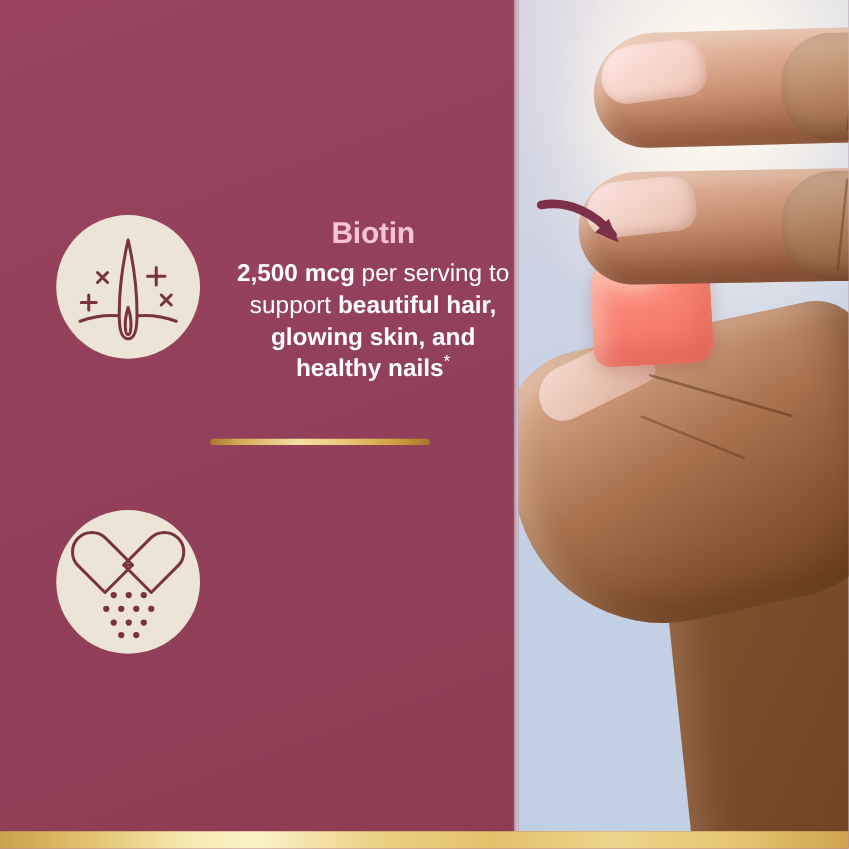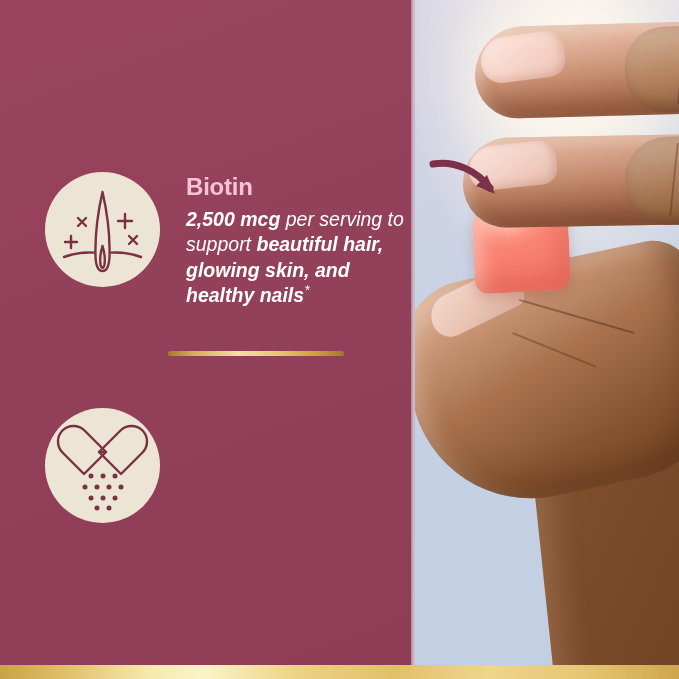--- a/index.html
+++ b/index.html
@@ -145,37 +145,37 @@
     border-radius:90px 20px 0 0;
     background:linear-gradient(120deg,#8a5a37 0%,#7c4c2b 40%,#6d3f20 100%);
     box-shadow:inset 14px 10px 30px rgba(255,220,190,.18);
     transform:rotate(-6deg);
   }
 
   
   .arrow{position:absolute;left:14px;top:155px;width:80px;height:62px;}
 
   
-  .block{position:absolute;display:flex;align-items:flex-start;}
+  .block{position:absolute;display:flex;align-items:flex-start;text-align:center;}
   .icon-circle{
     width:115px;height:115px;border-radius:50%;
     background:#ece4d4;flex:0 0 115px;
   }
   .block-text{margin-left:26px;padding-top:2px;}
 
   .b-head{
     color:#f7c3d6;
     font-size:24px;font-weight:bold;
     letter-spacing:-.2px;line-height:1.12;
     margin:0 0 6px 0;
   }
   .b-body{
     color:#ffffff;
     font-size:19.5px;line-height:1.3;
-    margin:0;max-width:230px;font-style:italic;
+    margin:0;max-width:230px;
   }
   .b-body b{font-weight:bold;}
   .b-body .reg{font-weight:normal;}
   sup.star{font-size:14px;vertical-align:super;line-height:0;}
 
   
   .gold-divider{
     position:absolute;left:168px;top:351px;width:176px;height:5px;
     border-radius:3px;
     background:linear-gradient(90deg,#a9762c 0%,#d7ad57 14%,#f3dfa4 40%,#e8c772 62%,#cf9f40 84%,#a8752b 100%);

